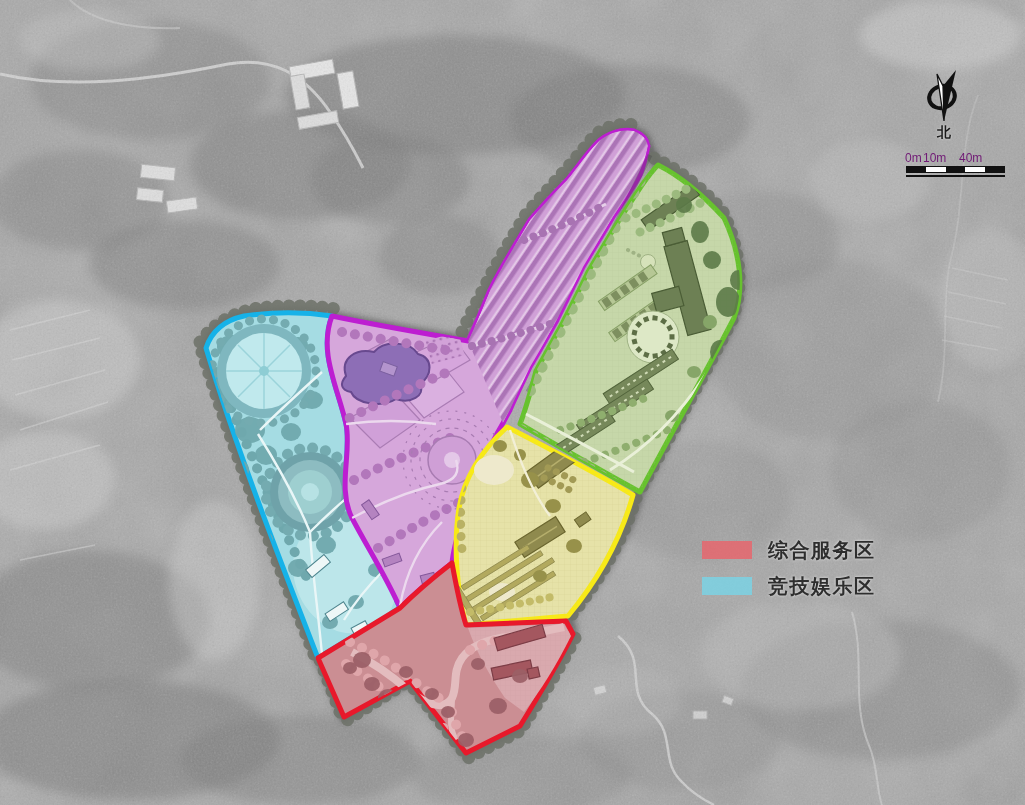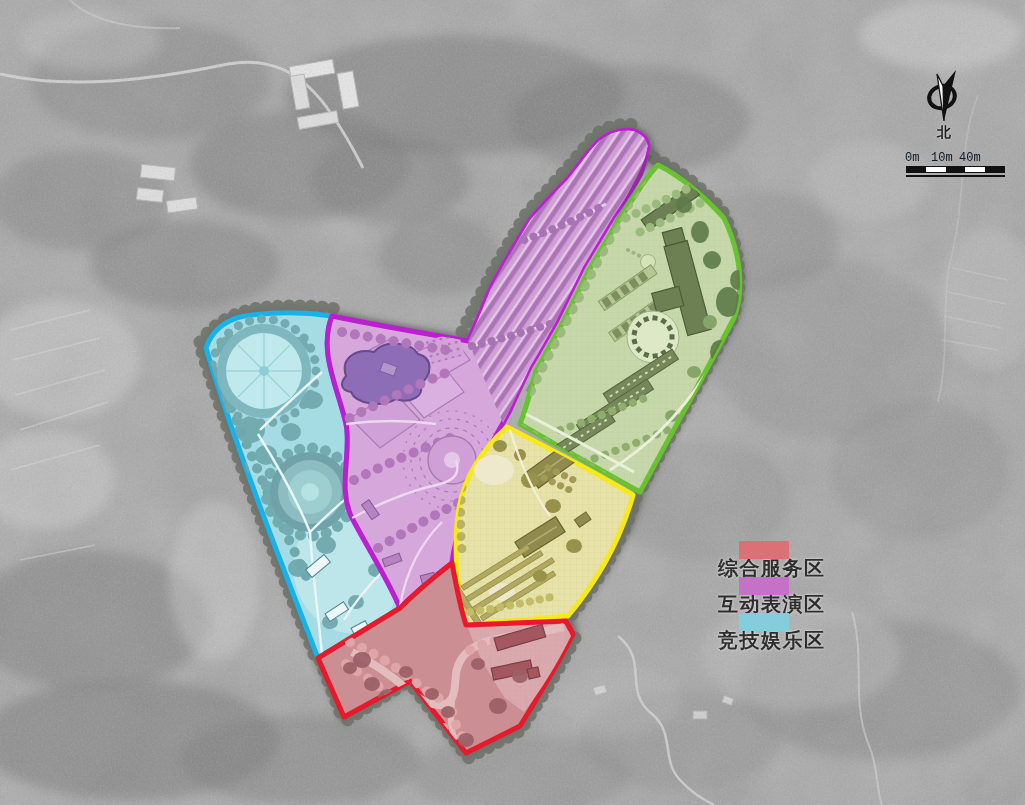--- a/index.html
+++ b/index.html
@@ -5,39 +5,39 @@
   html,body{margin:0;padding:0;}
   body{
     width:1025px;height:805px;position:relative;overflow:hidden;
     font-family:"Liberation Sans","DejaVu Sans",sans-serif;
     background:#a7a7a7;
   }
   #stage{position:absolute;inset:0;width:1025px;height:805px;}
   #plan-svg{position:absolute;left:0;top:0;}
   
   .legend{position:absolute;left:702px;top:541px;}
-  .legend-row{display:flex;align-items:center;height:18px;margin-bottom:18px;flex-direction:column;}
+  .legend-row{display:flex;align-items:center;height:18px;margin-bottom:18px;}
   .legend-swatch{width:50px;height:18px;opacity:.92;flex:0 0 auto;}
   .legend-label{
     margin-left:16px;font-size:20px;font-weight:700;color:#2e2e2e;
     letter-spacing:1.5px;white-space:nowrap;line-height:18px;
     text-shadow:0 0 3px rgba(255,255,255,.75);
   }
   
   .compass{position:absolute;left:916px;top:64px;width:56px;height:62px;}
   .compass-label{
     position:absolute;left:916px;top:124px;width:56px;text-align:center;
     font-size:14px;font-weight:600;color:#1b1b1b;
     text-shadow:0 0 2px rgba(255,255,255,.7);
   }
   
   .scalebar{position:absolute;left:903px;top:152px;width:106px;height:26px;
-    font-family:Liberation Mono, monospace;color:#0f172a;}
+    font-family:Liberation Sans, sans-serif;color:#701a75;}
   .scalebar .tick{position:absolute;top:0;font-size:12px;line-height:12px;}
-  .tick-0{left:2px;} .tick-10{left:28px;text-align:right;} .tick-40{left:56px;}
+  .tick-0{left:2px;} .tick-10{left:20px;text-align:right;} .tick-40{left:56px;}
   .scalebar-blocks{
     position:absolute;left:3px;top:14px;width:97px;height:5px;
     border:1px solid #111;display:flex;background:#fff;
   }
   .scalebar-blocks .seg{flex:1 1 auto;height:100%;}
   .seg.b{background:#111;} .seg.w{background:#fff;}
   .scalebar-base{position:absolute;left:3px;top:23px;width:99px;height:2px;background:#111;}
 </style>
 </head>
 <body>
@@ -448,22 +448,18 @@
   </div>
   <div class="scalebar-base"></div>
 </div>
 
 <div class="legend">
   <div class="legend-row">
     <span class="legend-swatch" style="background-color: rgb(226, 107, 114);"></span>
     <span class="legend-label">综合服务区</span>
   </div>
   <div class="legend-row">
-    <span class="legend-swatch" style="background-color: rgb(197, 110, 203);"></span>
-    <span class="legend-label">互动表演区</span>
-  </div>
-  <div class="legend-row">
     <span class="legend-swatch" style="background-color: rgb(127, 207, 223);"></span>
     <span class="legend-label">竞技娱乐区</span>
   </div>
 </div>
 
 </div>
 
 </body></html>

